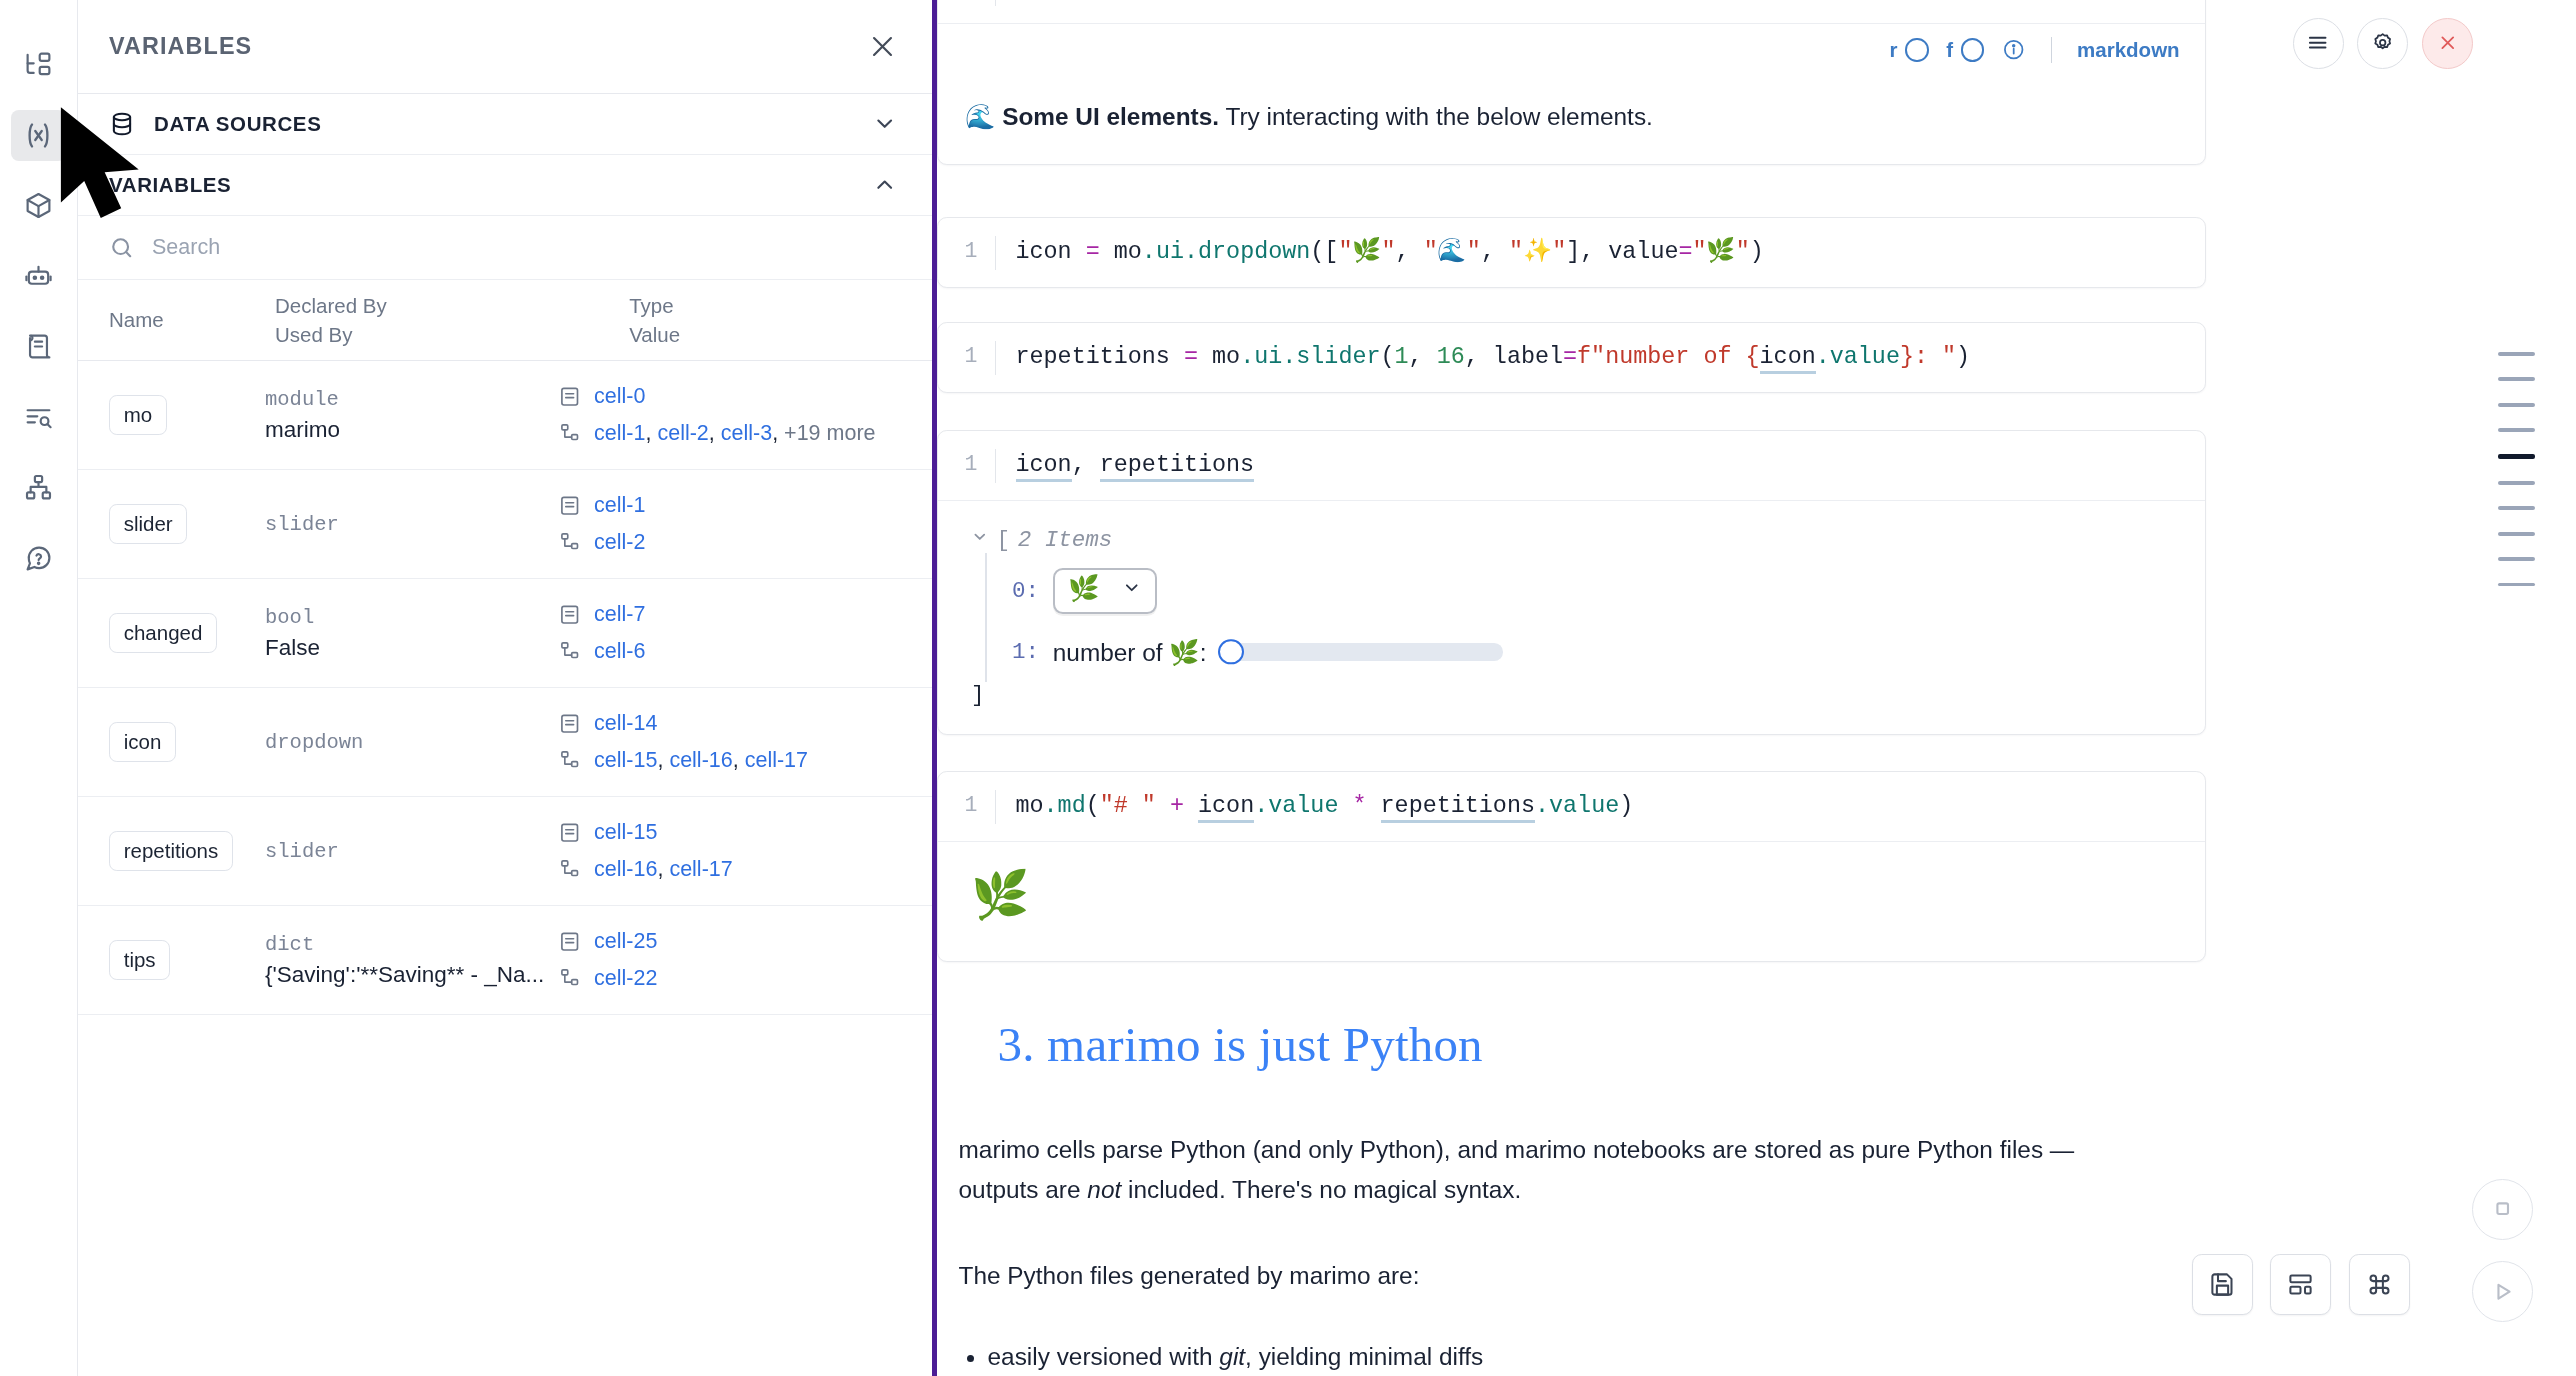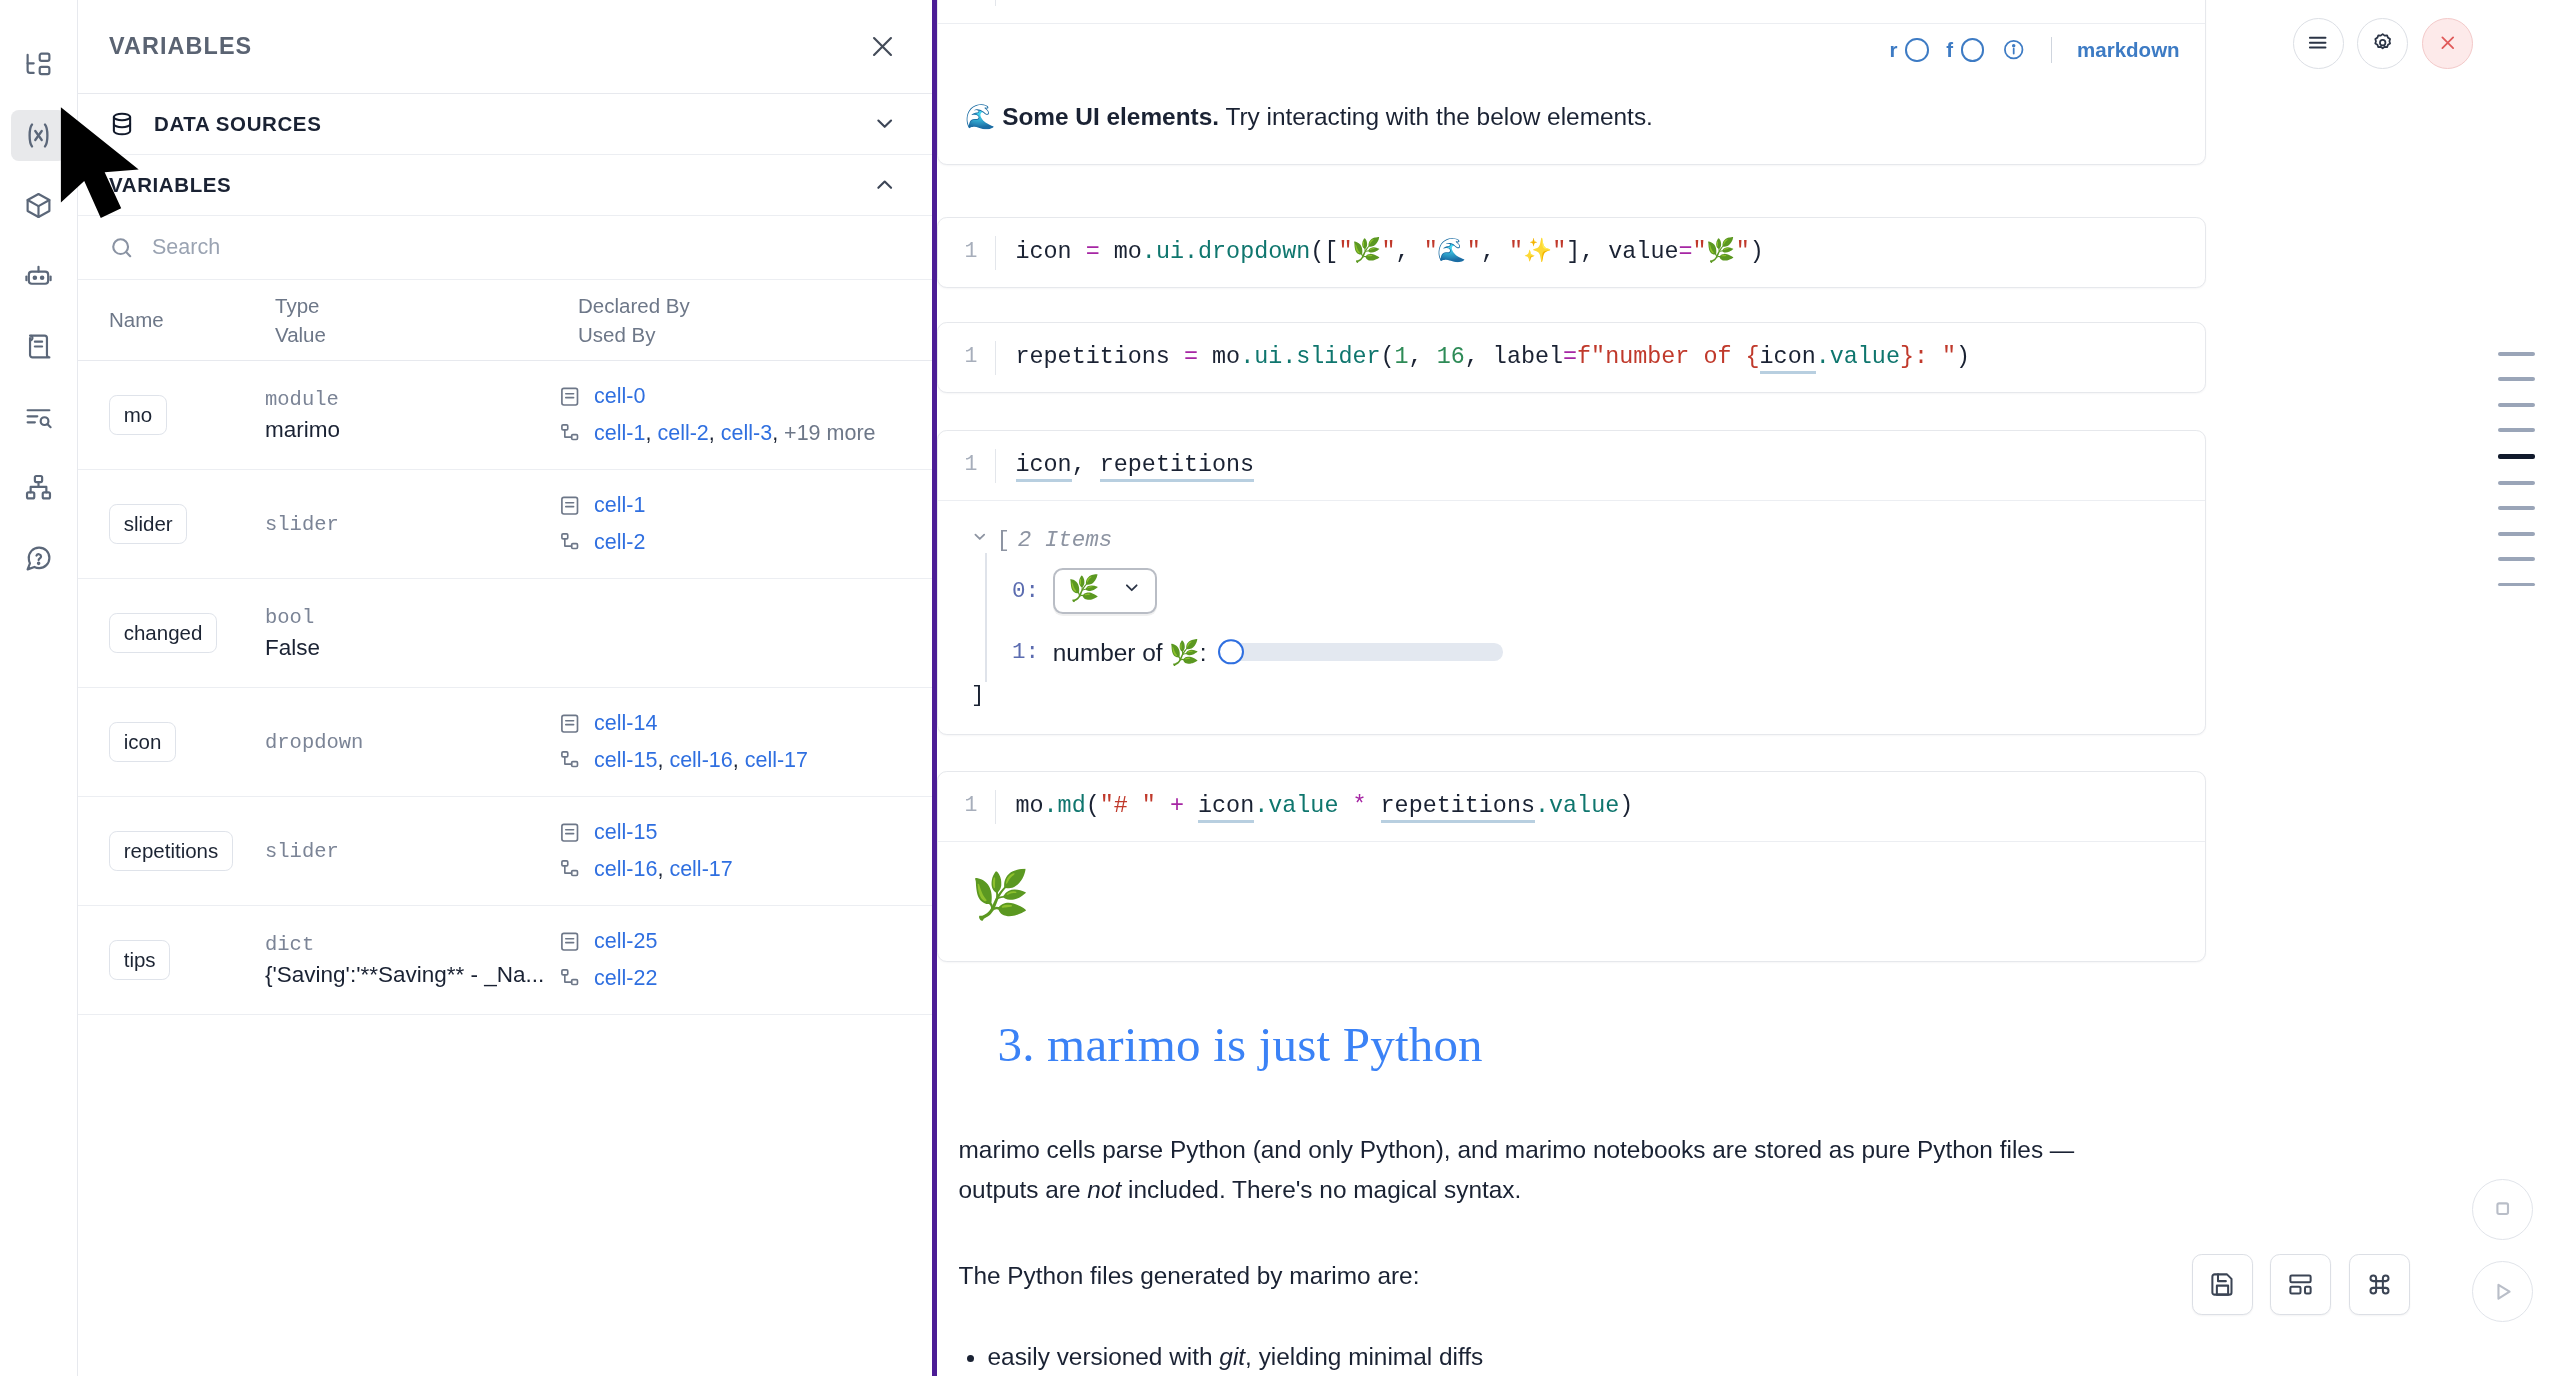--- a/index.html
+++ b/index.html
@@ -332,27 +332,27 @@
             <circle cx="11" cy="11" r="7"></circle>
             <path d="m20 20-3.6-3.6"></path>
           </svg>
       </span>
       <input type="text" placeholder="Search" style="">
     </div>
 
     <div class="tbl">
       <div class="thead">
         <div class="th-name">Name</div>
+        <div class="th-two th-decl">
+          <span>Declared By</span>
+          <span>Used By</span>
+        </div>
         <div class="th-two th-type">
           <span>Type</span>
           <span>Value</span>
-        </div>
-        <div class="th-two th-decl">
-          <span>Declared By</span>
-          <span>Used By</span>
         </div>
       </div>
       <div id="rows-host">
     <div class="row">
       <div class="c-name">
         <span class="pill">mo</span>
       </div>
       <div class="c-type">
         <span class="v-type">module</span>
         <span class="v-val">marimo</span>
@@ -401,20 +401,37 @@
         </div>
       </div>
     </div>
     <div class="row">
       <div class="c-name">
         <span class="pill">changed</span>
       </div>
       <div class="c-type">
         <span class="v-type">bool</span>
         <span class="v-val">False</span>
+      </div>
+      <div class="c-decl">
+        <div class="decl-line">
+          <span class="ic"><svg width="23.4" height="23.4" viewBox="0 0 24 24" fill="none" stroke="currentColor" stroke-width="1.7" stroke-linecap="round">
+                    <rect x="4" y="3.5" width="16" height="17" rx="2"></rect>
+                    <path d="M8 9h8M8 13h8"></path>
+                  </svg></span>
+          <span class="cells"><a>cell-7</a></span>
+        </div>
+        <div class="decl-line">
+          <span class="ic"><svg width="23.4" height="23.4" viewBox="0 0 24 24" fill="none" stroke="currentColor" stroke-width="1.7" stroke-linecap="round" stroke-linejoin="round">
+                    <rect x="4" y="3" width="6" height="5" rx="1.2"></rect>
+                    <rect x="14" y="13" width="6" height="5" rx="1.2"></rect>
+                    <path d="M7 8v7.5h7"></path>
+                  </svg></span>
+          <span class="cells"><a>cell-6</a></span>
+        </div>
       </div>
     </div>
     <div class="row">
       <div class="c-name">
         <span class="pill">icon</span>
       </div>
       <div class="c-type">
         <span class="v-type">dropdown</span>
 
       </div>

